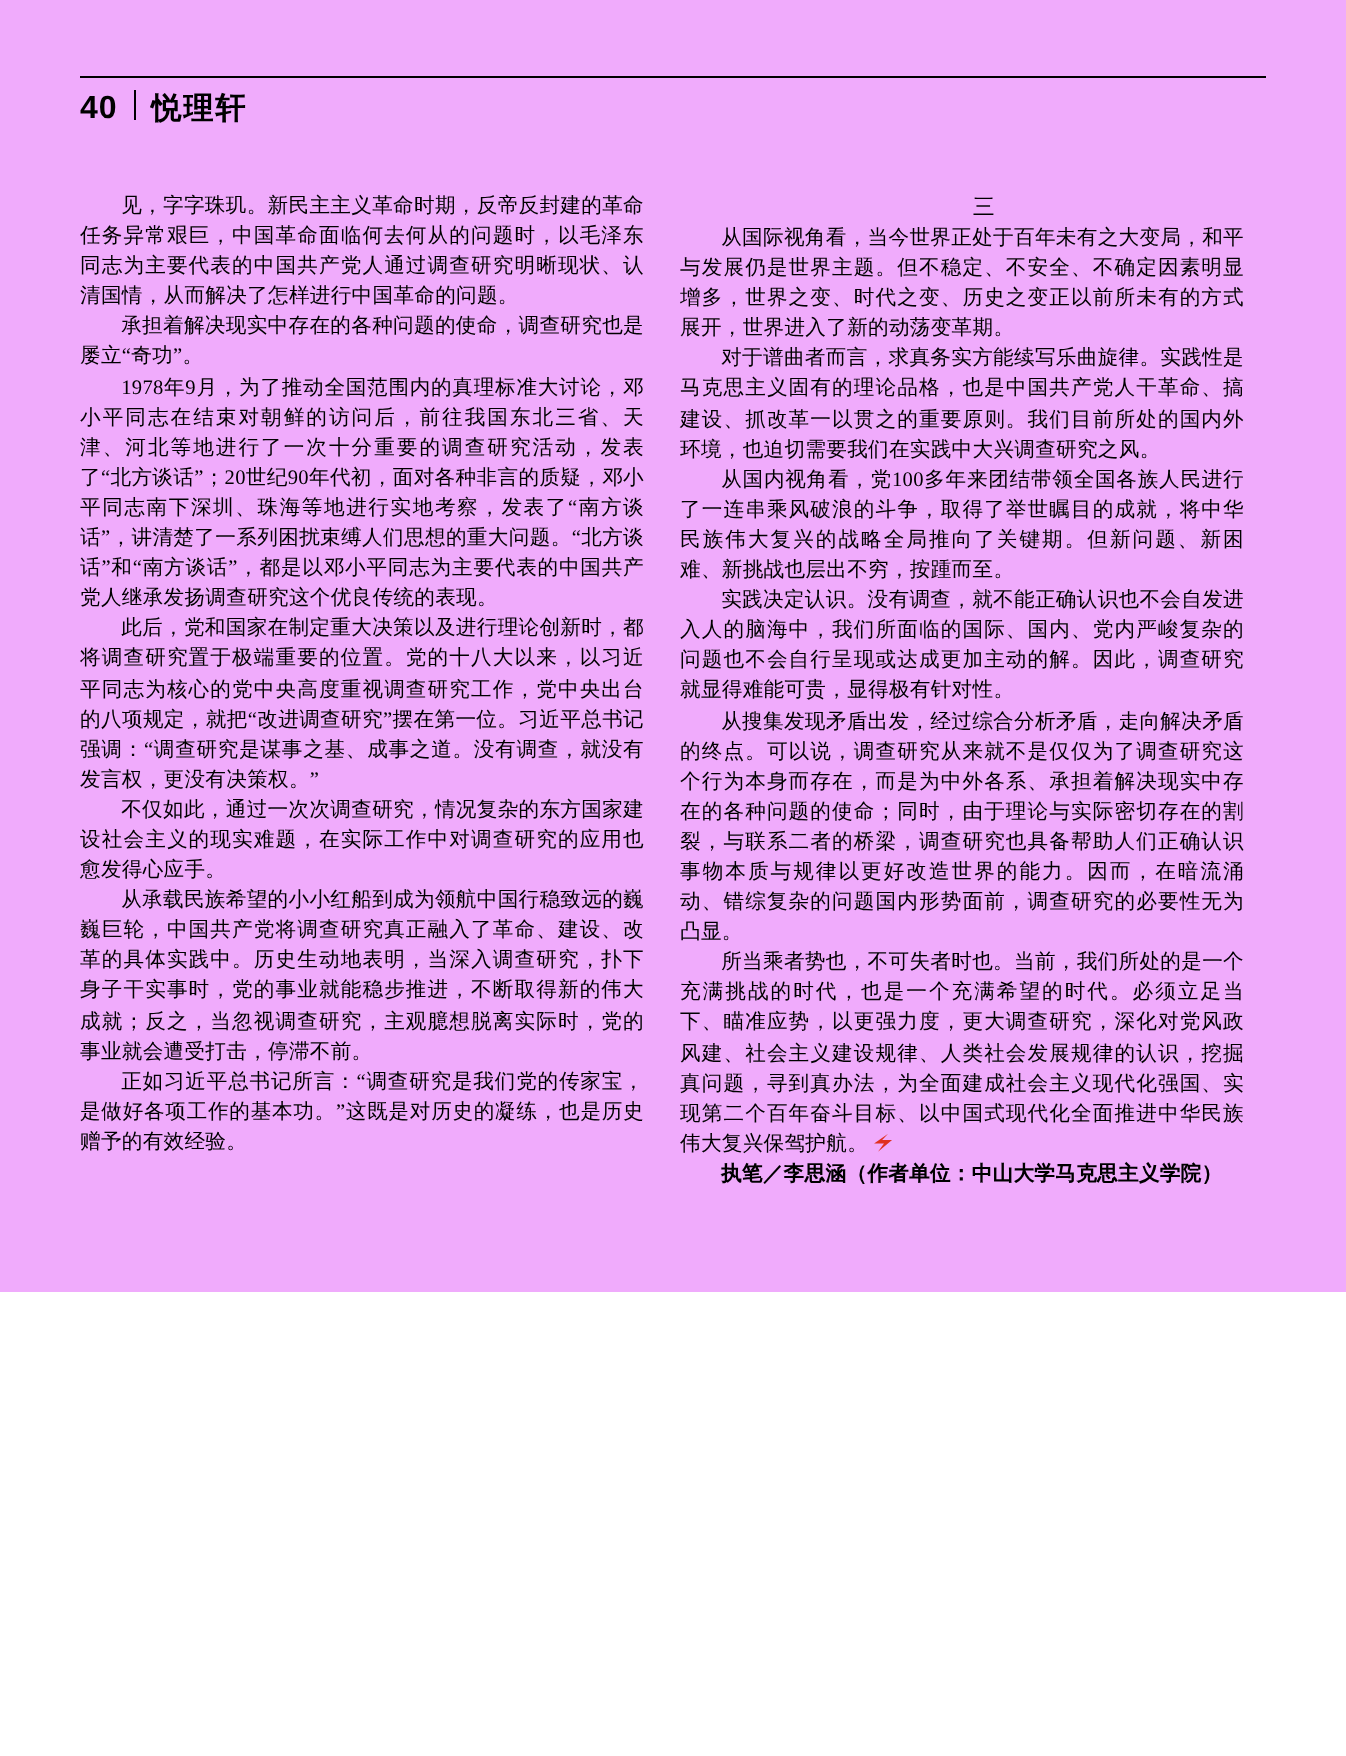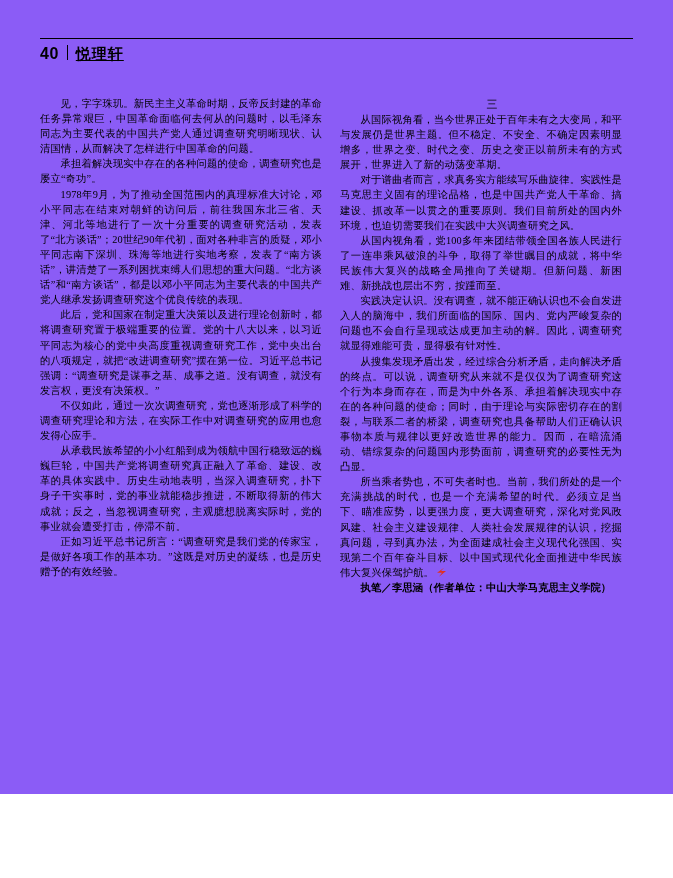--- a/index.html
+++ b/index.html
@@ -12,22 +12,22 @@
     height: 878px;
     font-family: "Liberation Serif", "DejaVu Serif", serif;
     color: #000000;
     position: relative;
     overflow: hidden;
   }
   .page {
     position: absolute;
     left: 0; top: 0;
     width: 673px;
-    height: 794px;
-    background: #8b5cf6;
+    height: 646px;
+    background: #f0abfc;
   }
   .header-rule {
     position: absolute;
     left: 40px;
     top: 38px;
     width: 593px;
     height: 1px;
     background: #000;
   }
   .header-inner {
@@ -50,21 +50,20 @@
     height: 15px;
     background: #000;
     position: relative;
     top: 1px;
   }
   .header-title {
     font-family: "Liberation Sans", "DejaVu Sans", sans-serif;
     font-weight: bold;
     font-size: 15px;
     letter-spacing: 1px;
-    text-decoration: underline;
   }
 
   
   .columns {
     position: absolute;
     left: 40px;
     top: 96px;
     width: 593px;
     height: 750px;
     display: flex;
@@ -126,21 +125,21 @@
     <span class="header-title">悦理轩</span>
   </div>
 
   <div class="columns">
 
     <div class="col">
       <p>见，字字珠玑。新民主主义革命时期，反帝反封建的革命任务异常艰巨，中国革命面临何去何从的问题时，以毛泽东同志为主要代表的中国共产党人通过调查研究明晰现状、认清国情，从而解决了怎样进行中国革命的问题。</p>
       <p>承担着解决现实中存在的各种问题的使命，调查研究也是屡立“奇功”。</p>
       <p>1978年9月，为了推动全国范围内的真理标准大讨论，邓小平同志在结束对朝鲜的访问后，前往我国东北三省、天津、河北等地进行了一次十分重要的调查研究活动，发表了“北方谈话”；20世纪90年代初，面对各种非言的质疑，邓小平同志南下深圳、珠海等地进行实地考察，发表了“南方谈话”，讲清楚了一系列困扰束缚人们思想的重大问题。“北方谈话”和“南方谈话”，都是以邓小平同志为主要代表的中国共产党人继承发扬调查研究这个优良传统的表现。</p>
       <p>此后，党和国家在制定重大决策以及进行理论创新时，都将调查研究置于极端重要的位置。党的十八大以来，以习近平同志为核心的党中央高度重视调查研究工作，党中央出台的八项规定，就把“改进调查研究”摆在第一位。习近平总书记强调：“调查研究是谋事之基、成事之道。没有调查，就没有发言权，更没有决策权。”</p>
-      <p>不仅如此，通过一次次调查研究，党也逐渐形成了科学的调查研究理论和方法，在实际工作中对调查研究的应用也愈发得心应手。</p>
+      <p>不仅如此，通过一次次调查研究，情况复杂的东方国家建设社会主义的现实难题，在实际工作中对调查研究的应用也愈发得心应手。</p>
       <p>从承载民族希望的小小红船到成为领航中国行稳致远的巍巍巨轮，中国共产党将调查研究真正融入了革命、建设、改革的具体实践中。历史生动地表明，当深入调查研究，扑下身子干实事时，党的事业就能稳步推进，不断取得新的伟大成就；反之，当忽视调查研究，主观臆想脱离实际时，党的事业就会遭受打击，停滞不前。</p>
       <p>正如习近平总书记所言：“调查研究是我们党的传家宝，是做好各项工作的基本功。”这既是对历史的凝练，也是历史赠予的有效经验。</p>
     </div>
 
     <div class="col">
       <p class="section-mark">三</p>
       <p>从国际视角看，当今世界正处于百年未有之大变局，和平与发展仍是世界主题。但不稳定、不安全、不确定因素明显增多，世界之变、时代之变、历史之变正以前所未有的方式展开，世界进入了新的动荡变革期。</p>
       <p>对于谱曲者而言，求真务实方能续写乐曲旋律。实践性是马克思主义固有的理论品格，也是中国共产党人干革命、搞建设、抓改革一以贯之的重要原则。我们目前所处的国内外环境，也迫切需要我们在实践中大兴调查研究之风。</p>
       <p>从国内视角看，党100多年来团结带领全国各族人民进行了一连串乘风破浪的斗争，取得了举世瞩目的成就，将中华民族伟大复兴的战略全局推向了关键期。但新问题、新困难、新挑战也层出不穷，按踵而至。</p>
       <p>实践决定认识。没有调查，就不能正确认识也不会自发进入人的脑海中，我们所面临的国际、国内、党内严峻复杂的问题也不会自行呈现或达成更加主动的解。因此，调查研究就显得难能可贵，显得极有针对性。</p>

